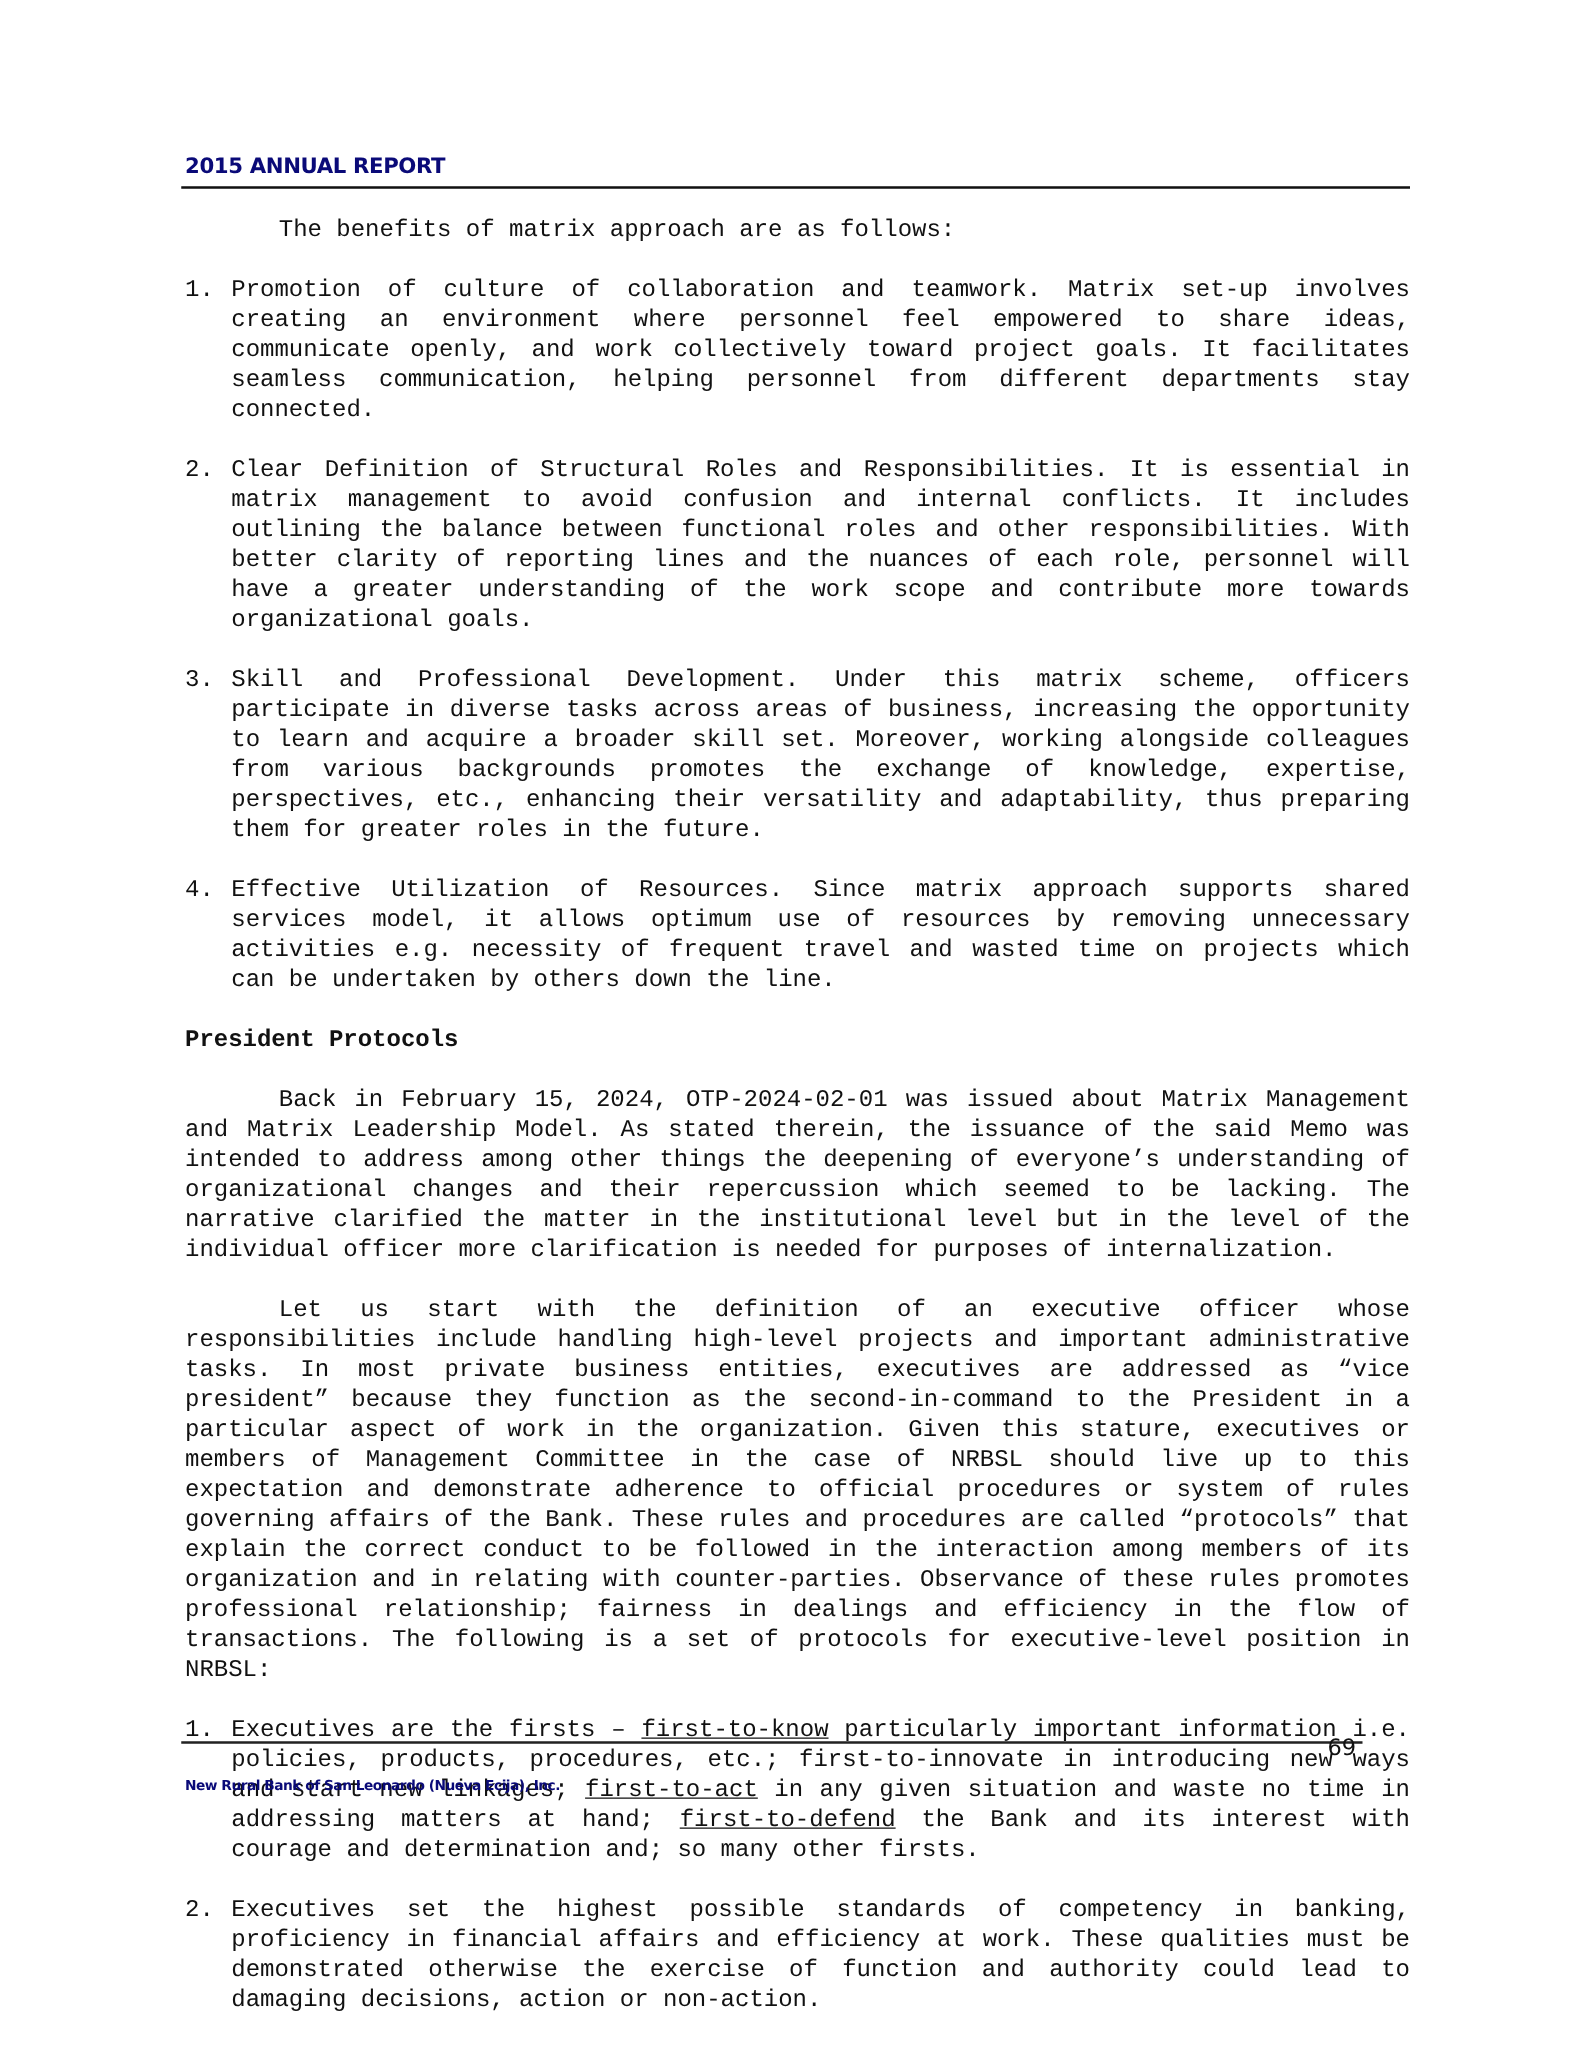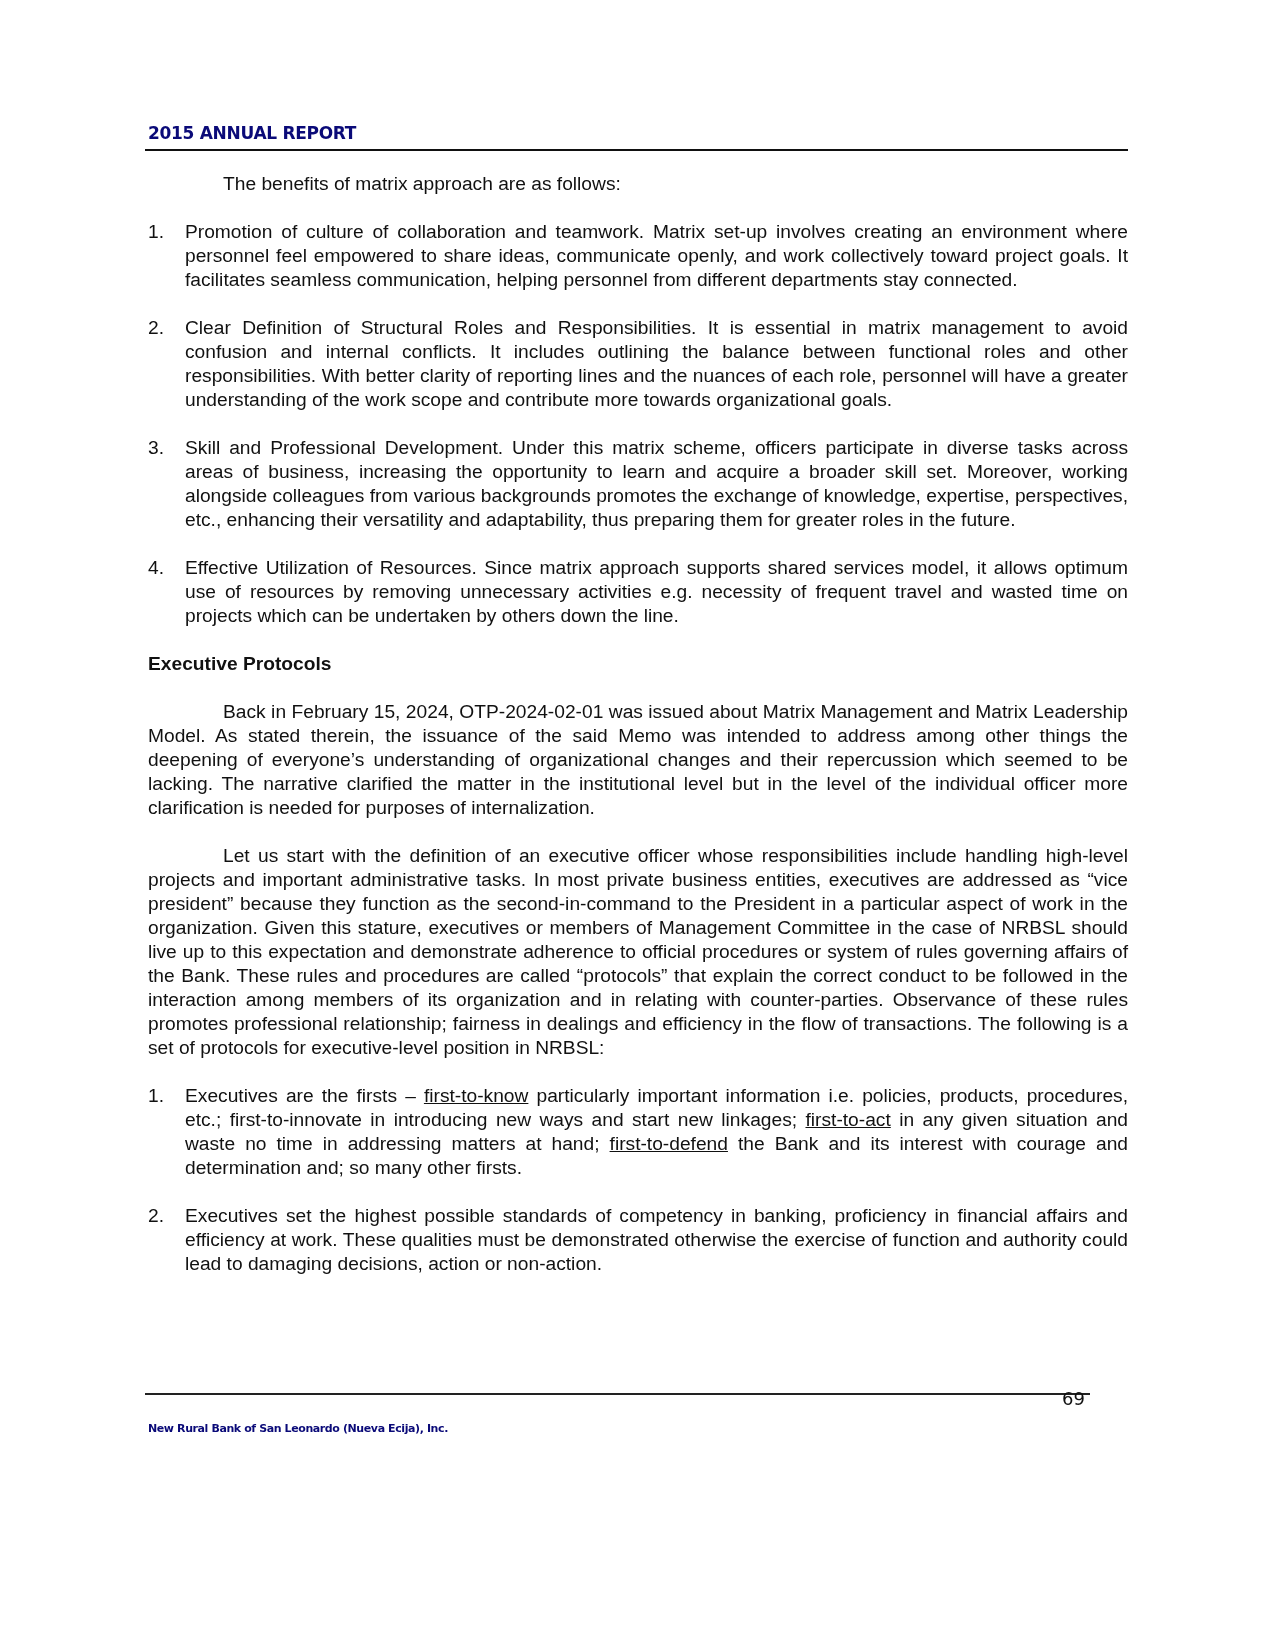--- a/index.html
+++ b/index.html
@@ -1,21 +1,21 @@
 <!DOCTYPE html>
 <html><head>
 <meta charset="utf-8">
 <style>
   html, body { margin:0; padding:0; background:#ffffff; }
   body { width:1275px; height:1650px; position:relative; overflow:hidden;
          font-family:"Liberation Sans", sans-serif; color:#111; }
   .header-title { position:absolute; left:148px; top:123px; font-family:"DejaVu Sans", sans-serif;
          font-weight:bold; font-size:17px; color:#0a0a78; letter-spacing:-0.3px; }
   .header-rule { position:absolute; left:145px; top:149px; width:983px; height:2px; background:#111; }
-  .content { position:absolute; left:148px; top:172px; width:980px; font-size:19.2px; line-height:24px; }
+  .content { position:absolute; left:148px; top:172px; width:980px; font-size:19.2px; line-height:24px;font-family:Liberation Mono, monospace; }
   .content p { margin:0; text-align:justify; }
   .indent { text-indent:75px; }
   .gap { height:24px; }
   .list-item { position:relative; padding-left:37px; text-align:justify; }
   .list-item .num { position:absolute; left:0; top:0; }
   .section-heading { font-weight:bold; }
   .u { text-decoration:underline; }
   .footer-rule { position:absolute; left:145px; top:1393px; width:945px; height:2px; background:#222; }
   .footer-org { position:absolute; left:148px; top:1422px; font-family:"DejaVu Sans", sans-serif;
          font-weight:bold; font-size:11px; color:#0a0a78; letter-spacing:-0.4px; }
@@ -45,21 +45,21 @@
     <span class="num">3.</span>
     <span>Skill and Professional Development. Under this matrix scheme, officers participate in diverse tasks across areas of business, increasing the opportunity to learn and acquire a broader skill set. Moreover, working alongside colleagues from various backgrounds promotes the exchange of knowledge, expertise, perspectives, etc., enhancing their versatility and adaptability, thus preparing them for greater roles in the future.</span>
   </div>
   <div class="gap"></div>
   <div class="list-item">
     <span class="num">4.</span>
     <span>Effective Utilization of Resources. Since matrix approach supports shared services model, it allows optimum use of resources by removing unnecessary activities e.g. necessity of frequent travel and wasted time on projects which can be undertaken by others down the line.</span>
   </div>
   <div class="gap"></div>
 
-  <p class="section-heading">Executive Protocols</p>
+  <p class="section-heading">President Protocols</p>
   <div class="gap"></div>
 
   <p class="indent">Back in February 15, 2024, OTP-2024-02-01 was issued about Matrix Management and Matrix Leadership Model. As stated therein, the issuance of the said Memo was intended to address among other things the deepening of everyone’s understanding of organizational changes and their repercussion which seemed to be lacking. The narrative clarified the matter in the institutional level but in the level of the individual officer more clarification is needed for purposes of internalization.</p>
   <div class="gap"></div>
   <p class="indent">Let us start with the definition of an executive officer whose responsibilities include handling high-level projects and important administrative tasks. In most private business entities, executives are addressed as “vice president” because they function as the second-in-command to the President in a particular aspect of work in the organization. Given this stature, executives or members of Management Committee in the case of NRBSL should live up to this expectation and demonstrate adherence to official procedures or system of rules governing affairs of the Bank. These rules and procedures are called “protocols” that explain the correct conduct to be followed in the interaction among members of its organization and in relating with counter-parties. Observance of these rules promotes professional relationship; fairness in dealings and efficiency in the flow of transactions. The following is a set of protocols for executive-level position in NRBSL:</p>
   <div class="gap"></div>
 
   <div class="list-item">
     <span class="num">1.</span>
     <span><span>Executives are the firsts – </span><span class="u">first-to-know</span><span> particularly important information i.e. policies, products, procedures, etc.; first-to-innovate in introducing new ways and start new linkages; </span><span class="u">first-to-act</span><span> in any given situation and waste no time in addressing matters at hand; </span><span class="u">first-to-defend</span><span> the Bank and its interest with courage and determination and; so many other firsts.</span></span>

